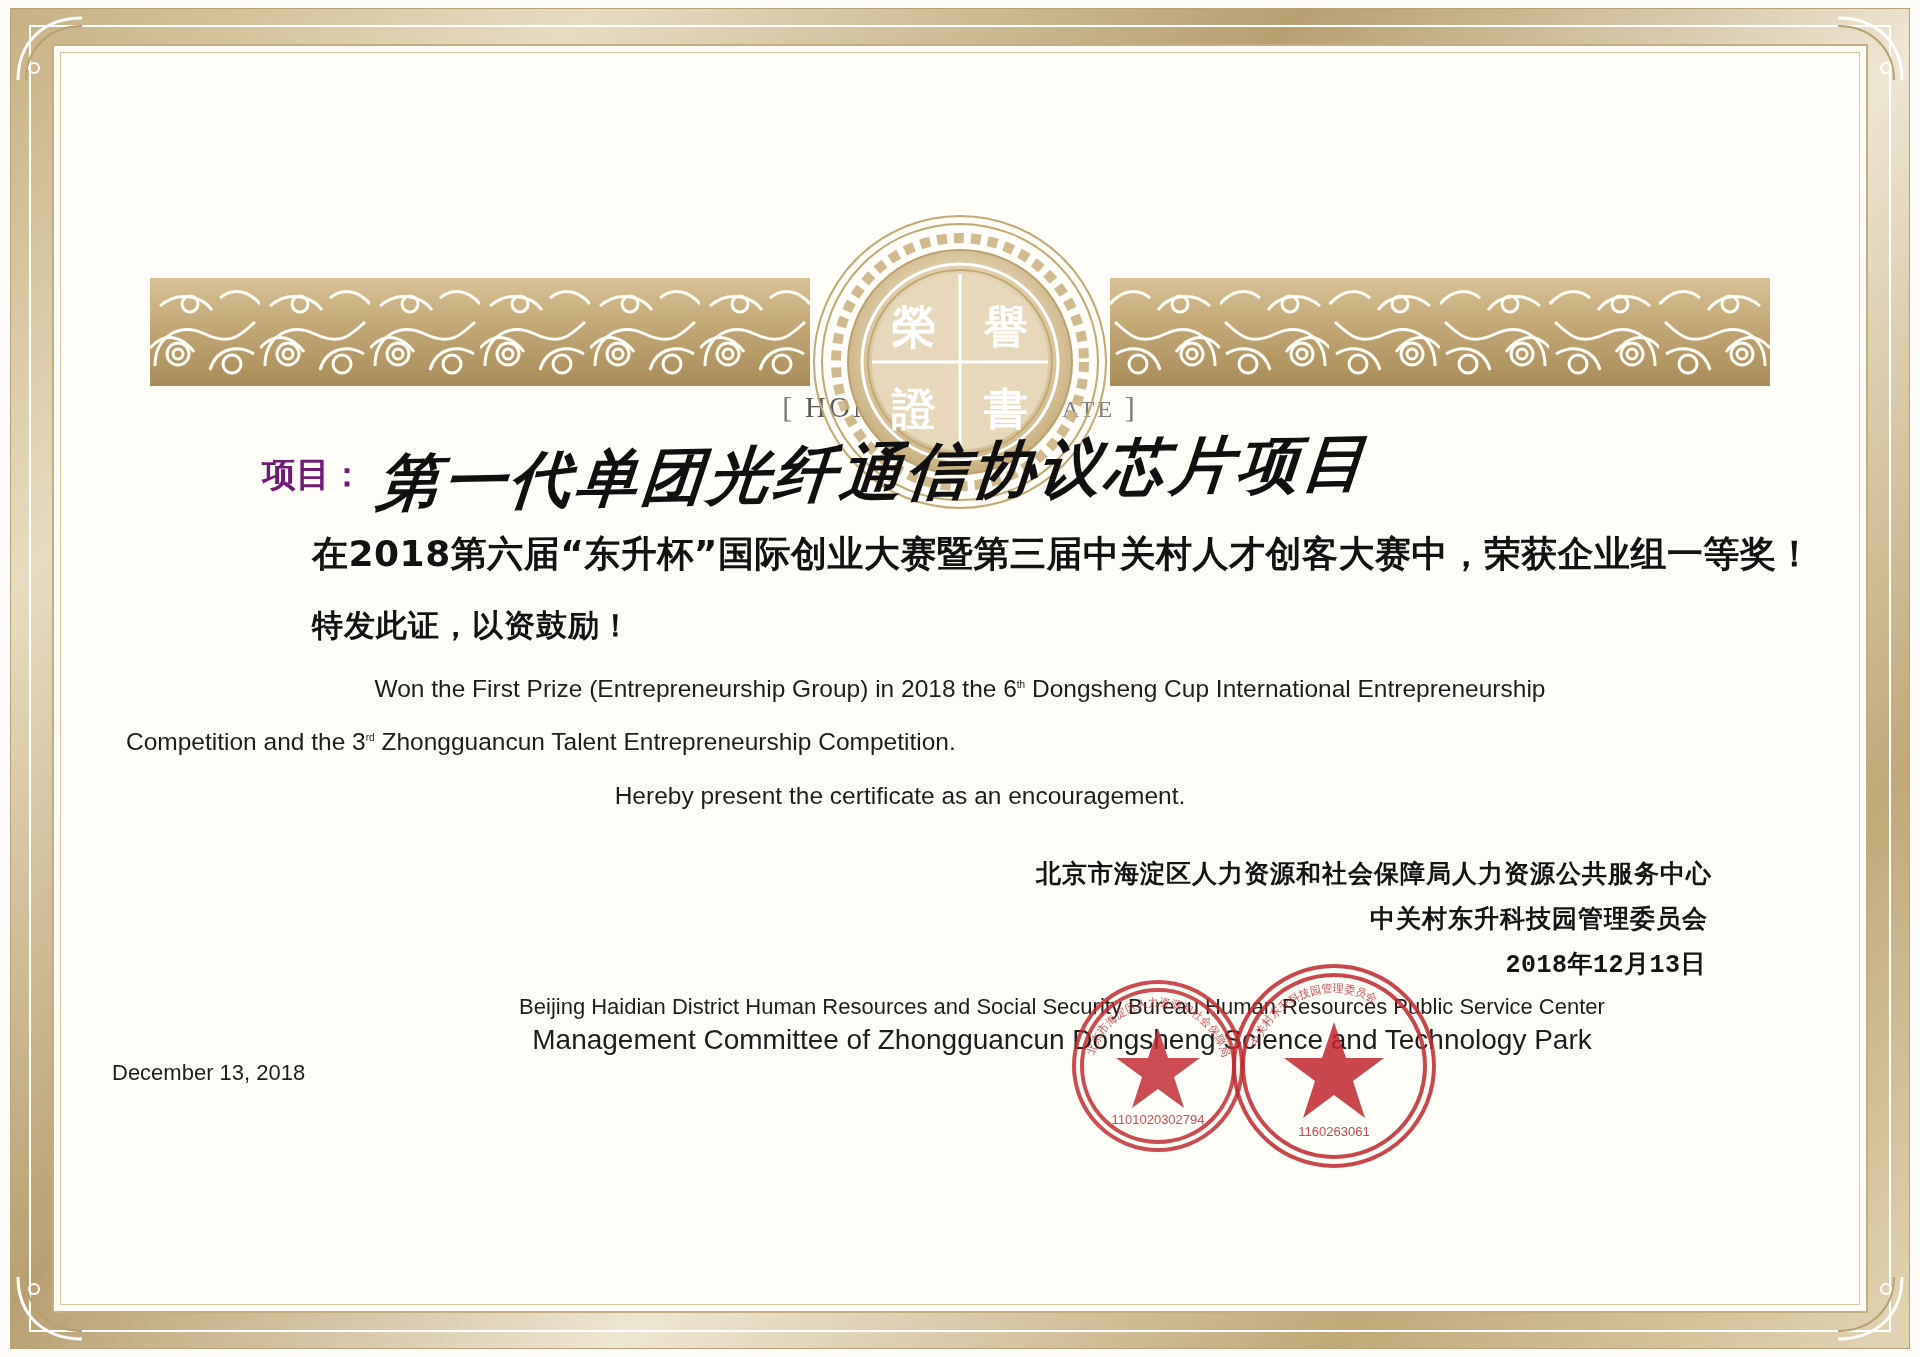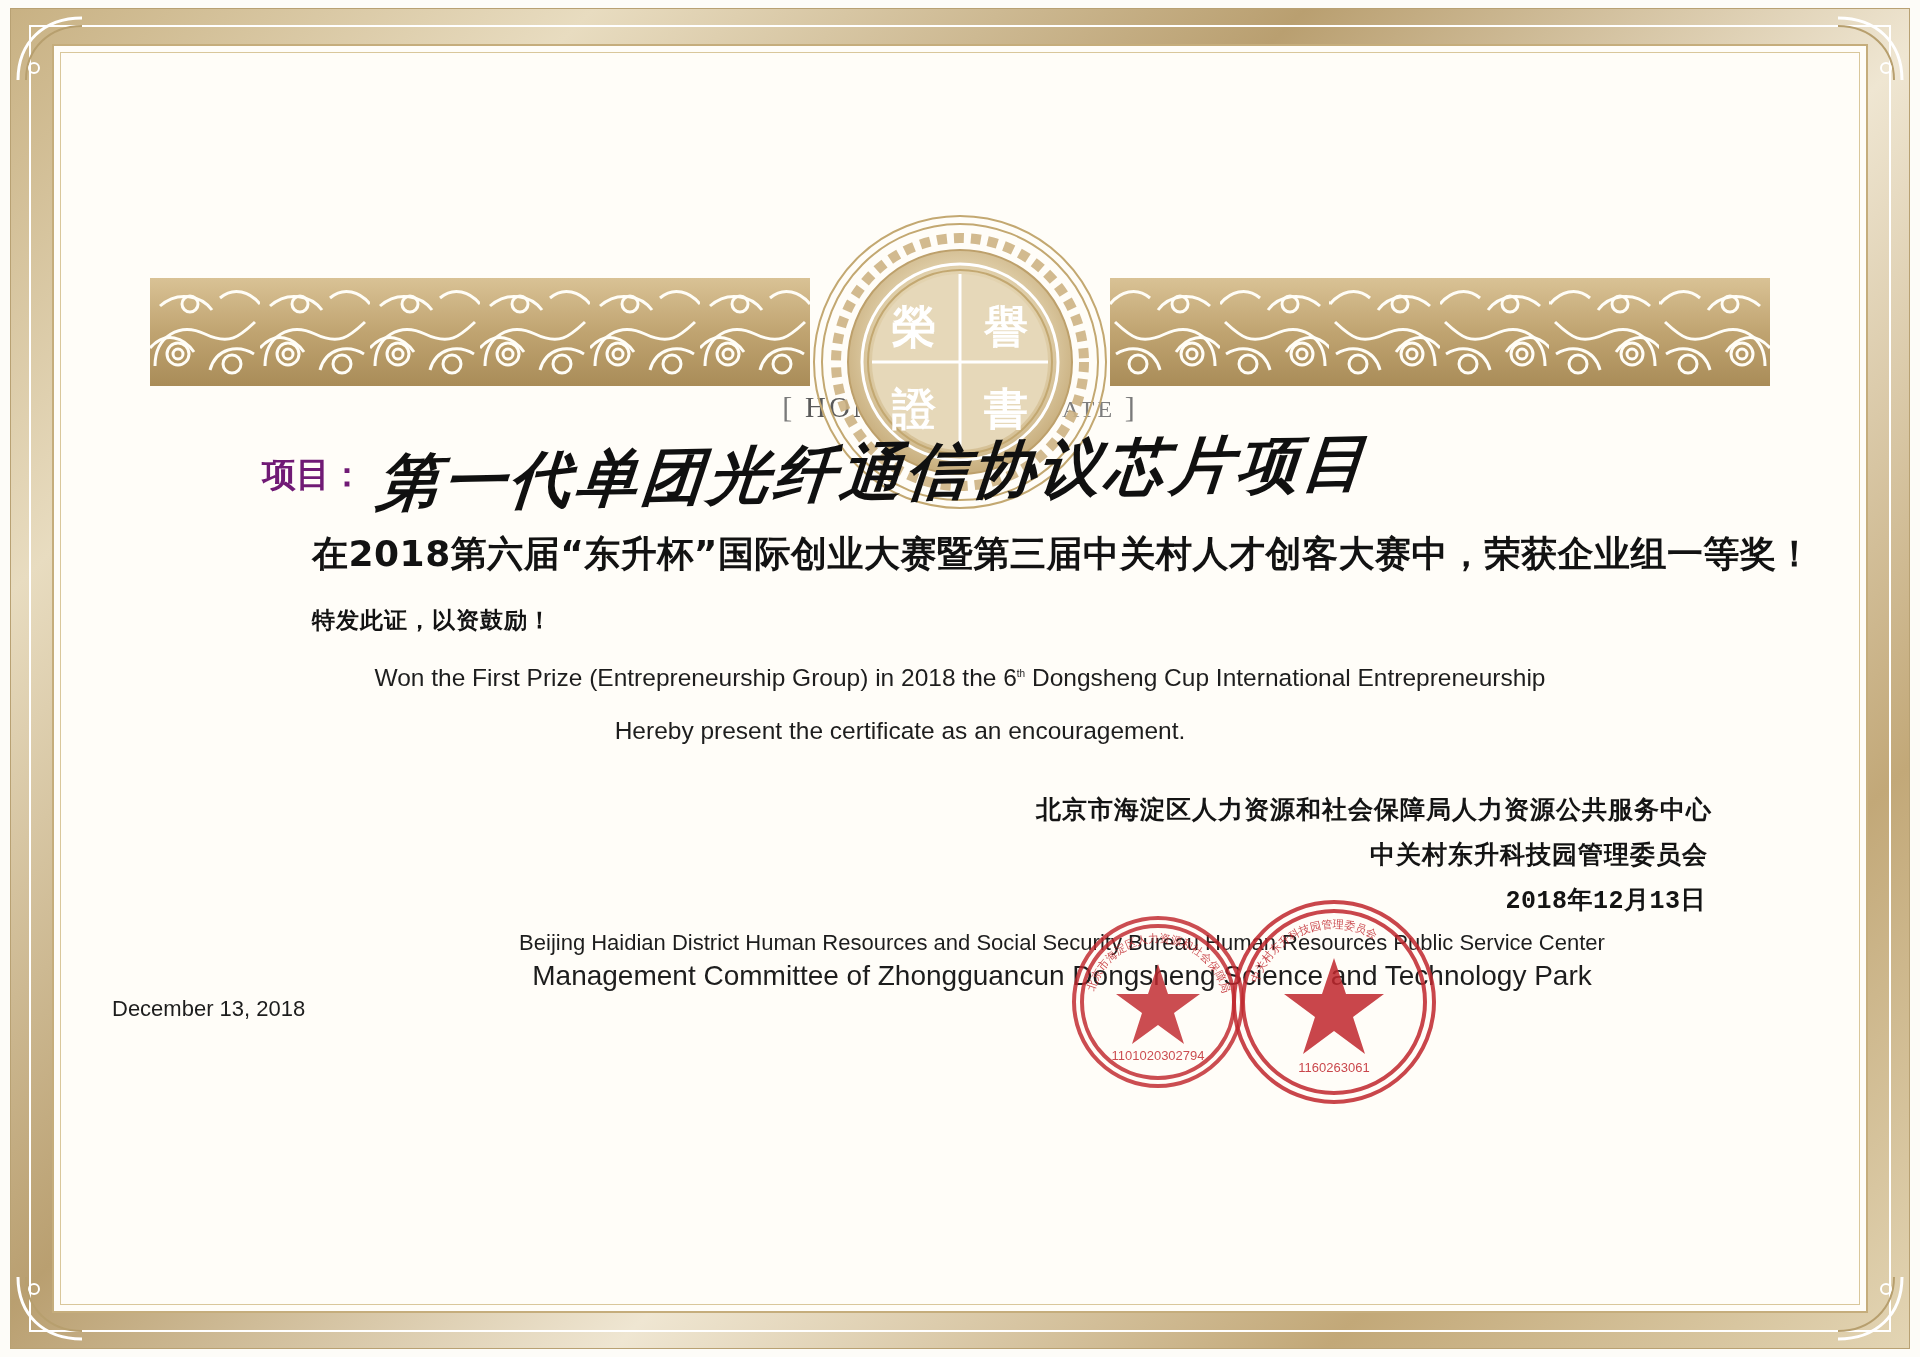--- a/index.html
+++ b/index.html
@@ -159,21 +159,21 @@
     font-size: 36px;
     font-weight: 700;
     color: #121212;
     letter-spacing: 0.5px;
     white-space: nowrap;
   }
   .cn-line2 {
     margin-top: 26px;
     padding-left: 200px;
     font-family: "DejaVu Sans", sans-serif;
-    font-size: 23px;
+    font-size: 31px;
     font-weight: 700;
     color: #121212;
     letter-spacing: 1px;
   }
 
   
   .en-block { margin-top: 26px; color:#1d1d1d; }
   .en-line {
     font-family: "Liberation Sans", sans-serif;
     font-size: 24.5px;
@@ -385,20 +385,23 @@
       <div class="project-value">第一代单团光纤通信协议芯片项目</div>
     </div>
 
     <div class="cn-line1">在2018第六届“东升杯”国际创业大赛暨第三届中关村人才创客大赛中，荣获企业组一等奖！</div>
     <div class="cn-line2">特发此证，以资鼓励！</div>
 
     <div class="en-block">
       <div class="en-line indent1">
         <span>Won the First Prize (Entrepreneurship Group) in 2018 the 6</span><sup>th</sup><span> Dongsheng Cup International Entrepreneurship</span>
       </div>
+      <div class="en-line flush">
+        <span>Competition and the 3</span><sup>rd</sup><span> Zhongguancun Talent Entrepreneurship Competition.</span>
+      </div>
       <div class="en-line center">Hereby present the certificate as an encouragement.</div>
     </div>
 
     <div class="sig-block">
       <div class="sig-cn1">北京市海淀区人力资源和社会保障局人力资源公共服务中心</div>
       <div class="sig-cn2">中关村东升科技园管理委员会</div>
       <div class="sig-date-cn">2018年12月13日</div>
       <div class="sig-en1">Beijing Haidian District Human Resources and Social Security Bureau Human Resources Public Service Center</div>
       <div class="sig-en2">Management Committee of Zhongguancun Dongsheng Science and Technology Park</div>
       <div class="sig-date-en">December 13, 2018</div>

